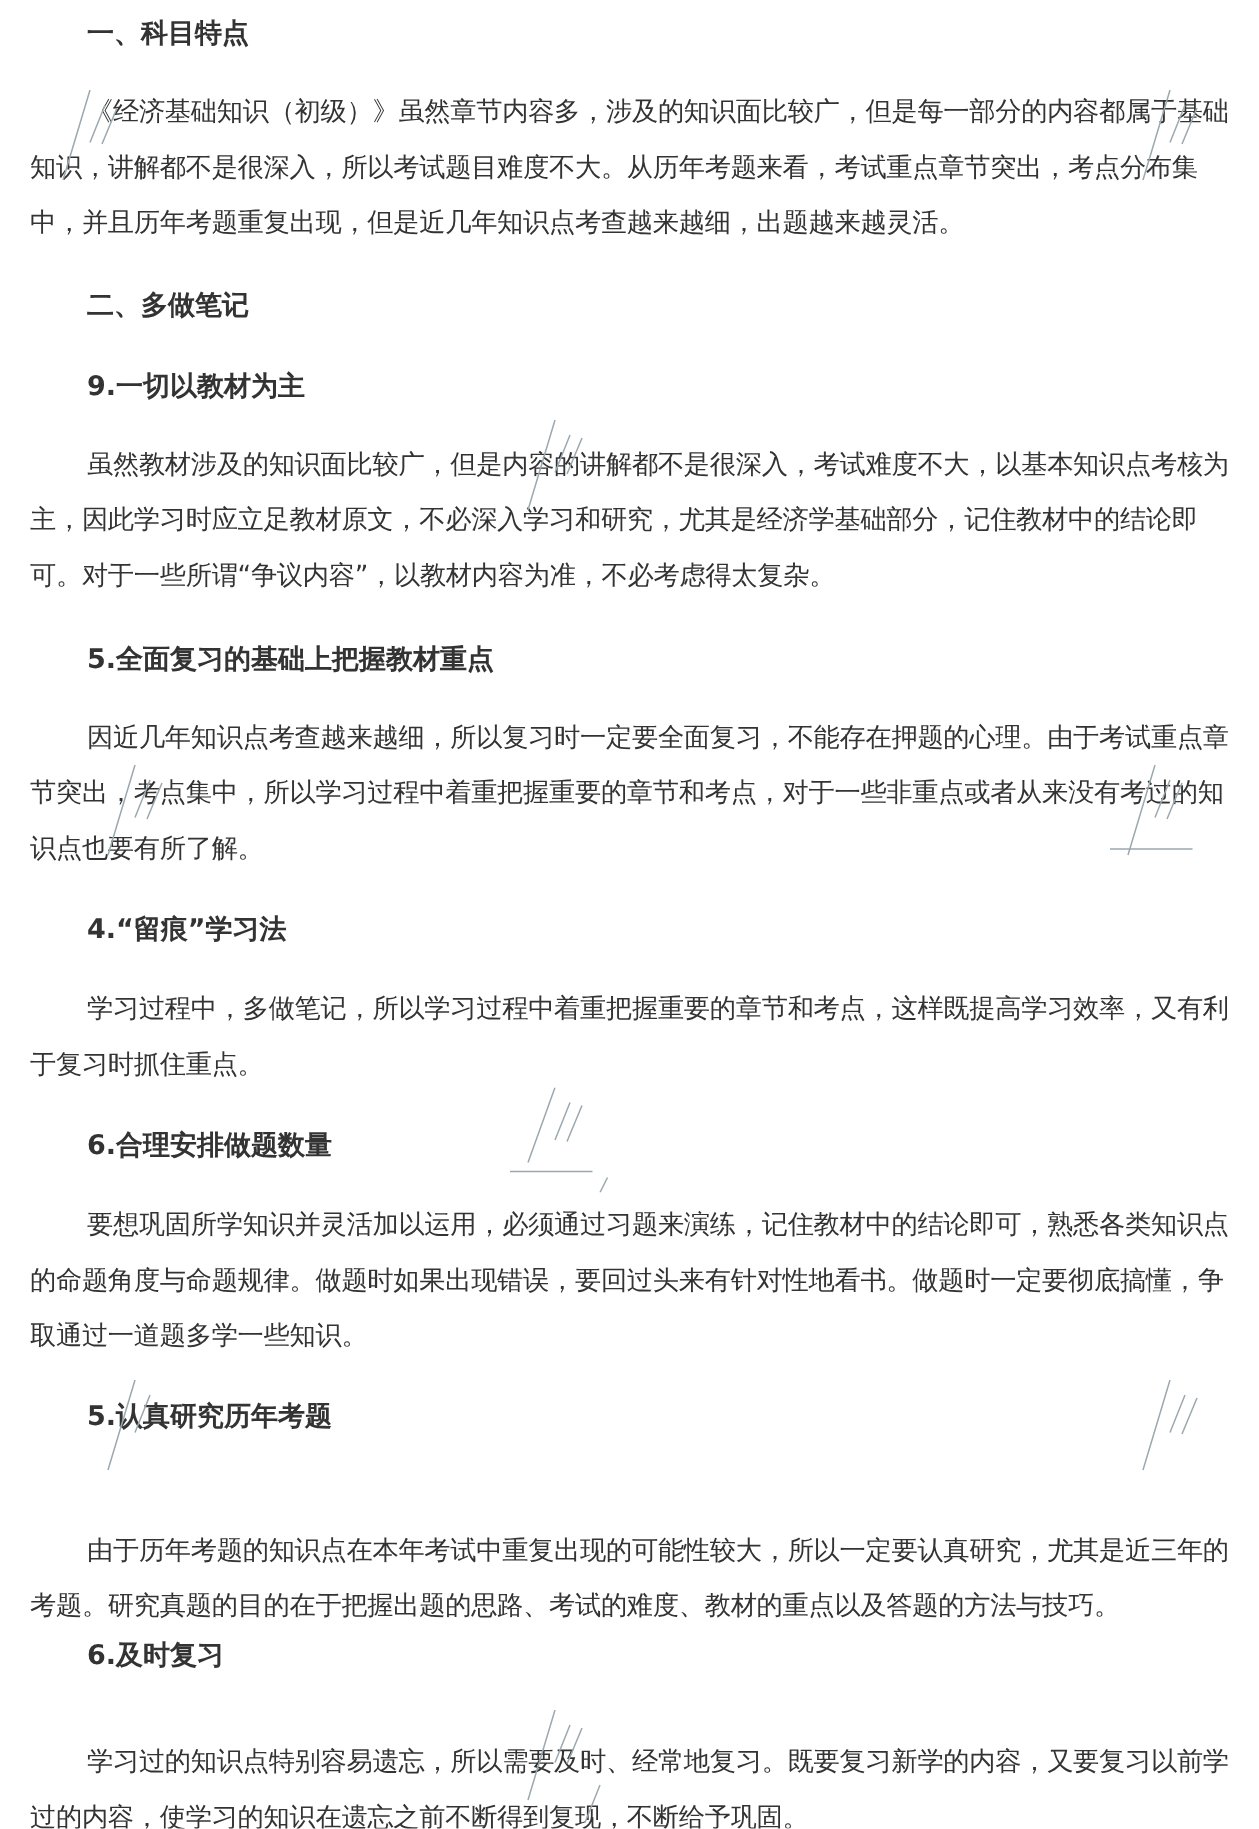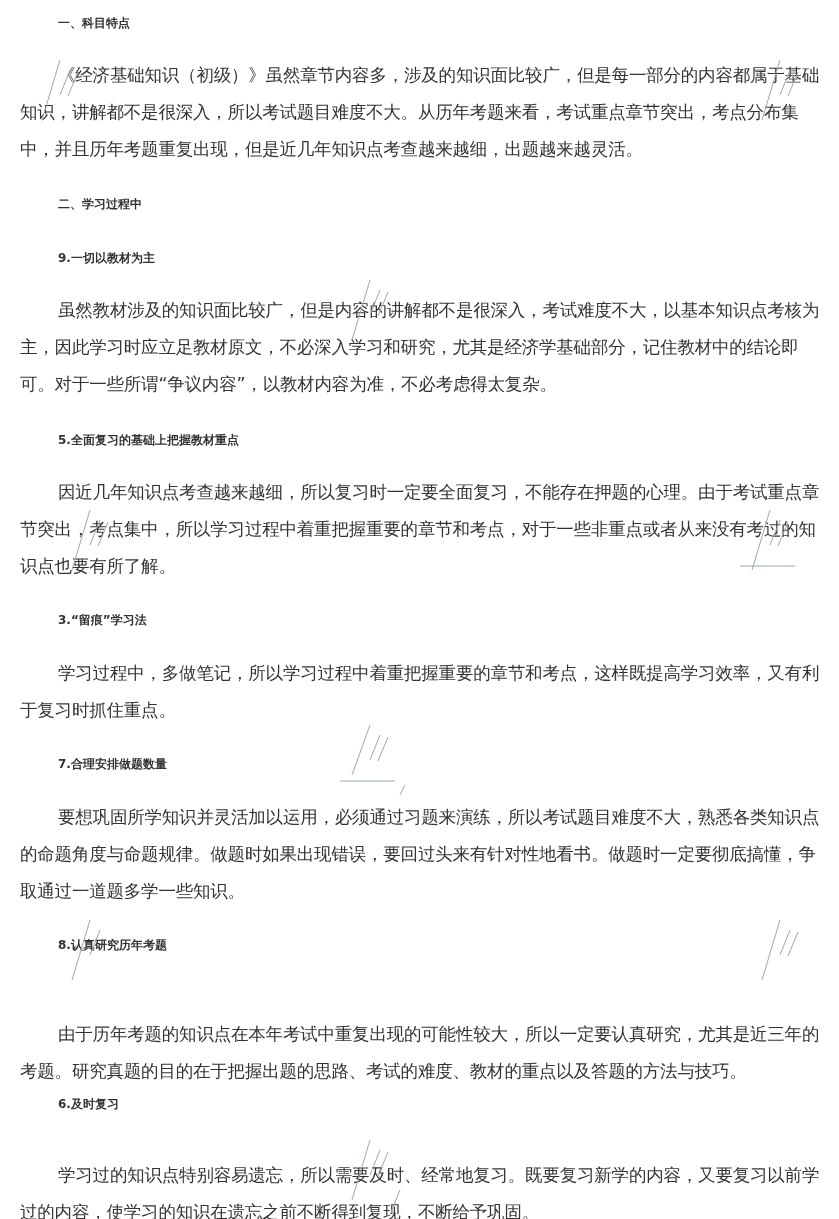--- a/index.html
+++ b/index.html
@@ -3,54 +3,54 @@
 <meta charset="utf-8">
 <style>
   html, body { margin: 0; padding: 0; background: #ffffff; }
   body {
     width: 839px; height: 1219px; overflow: hidden; position: relative;
     font-family: "DejaVu Sans", "Liberation Sans", sans-serif;
     color: #333333;
   }
   .doc { position: absolute; left: 20px; top: 0; width: 800px; }
   .h {
-    position: absolute; left: 38px; font-weight: bold; font-size: 12px;
+    position: absolute; left: 38px; font-weight: bold; font-size: 18px;
     line-height: 24px; color: #333333; white-space: nowrap;
   }
   .p {
     position: absolute; left: 0; width: 800px; font-size: 17.5px;
     line-height: 37px; color: #333333; text-indent: 38px;
     letter-spacing: -0.2px;
   }
   .mark {
     position: absolute; pointer-events: none;
   }
 </style>
 </head>
 <body>
 
 <div class="doc">
   <div class="h" style="top:11px">一、科目特点</div>
   <div class="p" style="top:57px">《经济基础知识（初级）》虽然章节内容多，涉及的知识面比较广，但是每一部分的内容都属于基础知识，讲解都不是很深入，所以考试题目难度不大。从历年考题来看，考试重点章节突出，考点分布集中，并且历年考题重复出现，但是近几年知识点考查越来越细，出题越来越灵活。</div>
 
-  <div class="h" style="top:192px">二、学习过程中</div>
+  <div class="h" style="top:192px">二、多做笔记</div>
 
   <div class="h" style="top:246px">9.一切以教材为主</div>
   <div class="p" style="top:292px">虽然教材涉及的知识面比较广，但是内容的讲解都不是很深入，考试难度不大，以基本知识点考核为主，因此学习时应立足教材原文，不必深入学习和研究，尤其是经济学基础部分，记住教材中的结论即可。对于一些所谓“争议内容”，以教材内容为准，不必考虑得太复杂。</div>
 
   <div class="h" style="top:428px">5.全面复习的基础上把握教材重点</div>
   <div class="p" style="top:474px">因近几年知识点考查越来越细，所以复习时一定要全面复习，不能存在押题的心理。由于考试重点章节突出，考点集中，所以学习过程中着重把握重要的章节和考点，对于一些非重点或者从来没有考过的知识点也要有所了解。</div>
 
-  <div class="h" style="top:608px">3.“留痕”学习法</div>
+  <div class="h" style="top:608px">4.“留痕”学习法</div>
   <div class="p" style="top:655px">学习过程中，多做笔记，所以学习过程中着重把握重要的章节和考点，这样既提高学习效率，又有利于复习时抓住重点。</div>
 
-  <div class="h" style="top:752px">7.合理安排做题数量</div>
-  <div class="p" style="top:799px">要想巩固所学知识并灵活加以运用，必须通过习题来演练，所以考试题目难度不大，熟悉各类知识点的命题角度与命题规律。做题时如果出现错误，要回过头来有针对性地看书。做题时一定要彻底搞懂，争取通过一道题多学一些知识。</div>
+  <div class="h" style="top:752px">6.合理安排做题数量</div>
+  <div class="p" style="top:799px">要想巩固所学知识并灵活加以运用，必须通过习题来演练，记住教材中的结论即可，熟悉各类知识点的命题角度与命题规律。做题时如果出现错误，要回过头来有针对性地看书。做题时一定要彻底搞懂，争取通过一道题多学一些知识。</div>
 
-  <div class="h" style="top:933px">8.认真研究历年考题</div>
+  <div class="h" style="top:933px">5.认真研究历年考题</div>
   <div class="p" style="top:1016px">由于历年考题的知识点在本年考试中重复出现的可能性较大，所以一定要认真研究，尤其是近三年的考题。研究真题的目的在于把握出题的思路、考试的难度、教材的重点以及答题的方法与技巧。</div>
 
   <div class="h" style="top:1092px">6.及时复习</div>
   <div class="p" style="top:1157px">学习过的知识点特别容易遗忘，所以需要及时、经常地复习。既要复习新学的内容，又要复习以前学过的内容，使学习的知识在遗忘之前不断得到复现，不断给予巩固。</div>
 </div>
 
 <svg class="mark" style="left:40px;top:60px" width="60" height="70">
     <path d="M20 0 L2 60 M30 10 L20 35 M38 12 L28 36" stroke="#9aa8b0" stroke-width="1" fill="none"></path>
   </svg>
 <svg class="mark" style="left:750px;top:60px" width="60" height="70">

